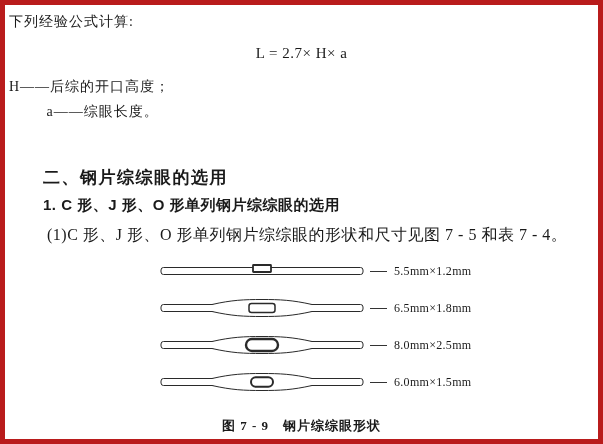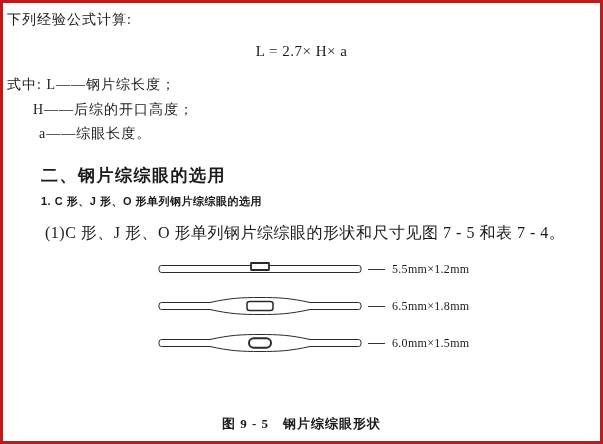--- a/index.html
+++ b/index.html
@@ -1,21 +1,21 @@
 <!DOCTYPE html>
 <html><head>
 <meta charset="utf-8">
 <style>
   html, body { margin: 0; padding: 0; background: #f5f5f5; }
   .page {
     position: relative;
     width: 603px;
     height: 444px;
     background: #ffffff;
-    border: 3px solid #b91c1c;
+    border: 5px solid #b91c1c;
     box-sizing: border-box;
     font-family: "Liberation Serif", "DejaVu Serif", serif;
     color: #1a1a1a;
     overflow: hidden;
   }
   .intro {
     position: absolute; left: 4px; top: 8px;
     font-size: 14px; margin: 0; letter-spacing: 1px;
   }
   .formula {
@@ -29,21 +29,21 @@
   .def-line:nth-child(2) { margin-left: 26px; text-align: center; }
   .def-line:nth-child(3) { margin-left: 32px; }
   .section {
     position: absolute; left: 38px; top: 161px;
     font-family: "Liberation Sans", "DejaVu Sans", sans-serif;
     font-size: 17px; font-weight: bold; margin: 0; letter-spacing: 1.5px;
   }
   .subsection {
     position: absolute; left: 38px; top: 191px;
     font-family: "Liberation Sans", "DejaVu Sans", sans-serif;
-    font-size: 11px; font-weight: bold; margin: 0; letter-spacing: 0.5px;
+    font-size: 15px; font-weight: bold; margin: 0; letter-spacing: 0.5px;
   }
   .para {
     position: absolute; left: 38px; top: 216px;
     font-size: 16px; margin: 4px; letter-spacing: 0.5px; white-space: nowrap;
   }
   .figure { position: absolute; left: 155px; top: 254px; font-family: Liberation Serif, serif; }
   .heald-row { display: flex; align-items: center; height: 24px; margin-bottom: 13px; }
   svg.heald { width: 204px; height: 24px; display: block; flex: none; }
   .leader {
     width: 17px; height: 0; border-top: 1px solid #333;
@@ -56,21 +56,20 @@
     margin: 0; letter-spacing: 1px;
   }
 </style>
 </head>
 <body>
 
 <div class="page">
   <p class="intro">下列经验公式计算:</p>
   <p class="formula">L = 2.7× H× a</p>
   <div class="defs" id="defs">
-      <div class="def-line">式中: L——钢片综长度；</div>
       <div class="def-line">H——后综的开口高度；</div>
       <div class="def-line">a——综眼长度。</div>
     </div>
   <h2 class="section">二、钢片综综眼的选用</h2>
   <h3 class="subsection">1. C 形、J 形、O 形单列钢片综综眼的选用</h3>
   <p class="para">(1)C 形、J 形、O 形单列钢片综综眼的形状和尺寸见图 7 - 5 和表 7 - 4。</p>
   <div class="figure" id="figure">
       <div class="heald-row">
         <svg viewBox="0 0 204 24" class="heald">
           <rect x="1" y="8.5" width="202" height="7" rx="2.5" fill="#fff" stroke="#2a2a2a" stroke-width="1"></rect>
@@ -89,20 +88,31 @@
         </svg>
         <div class="leader"></div>
         <span class="dim-label">6.5mm×1.8mm</span>
       </div>
       <div class="heald-row">
         <svg viewBox="0 0 204 24" class="heald">
           <rect x="1" y="8.5" width="202" height="7" rx="2.5" fill="#fff" stroke="#2a2a2a" stroke-width="1"></rect>
           <path d="M52 8.5 C72 4,84 3.5,102 3.5 C120 3.5,132 4,152 8.5 L152 15.5 C132 20,120 20.5,102 20.5 C84 20.5,72 20,52 15.5 Z" fill="#fff" stroke="none"></path>
           <path d="M52 8.5 C72 4,84 3.5,102 3.5 C120 3.5,132 4,152 8.5" fill="none" stroke="#2a2a2a" stroke-width="1"></path>
           <path d="M52 15.5 C72 20,84 20.5,102 20.5 C120 20.5,132 20,152 15.5" fill="none" stroke="#2a2a2a" stroke-width="1"></path>
+          <rect x="86" y="6" width="32" height="12" rx="6" fill="#fff" stroke="#2a2a2a" stroke-width="2.4"></rect>
+        </svg>
+        <div class="leader"></div>
+        <span class="dim-label">8.0mm×2.5mm</span>
+      </div>
+      <div class="heald-row">
+        <svg viewBox="0 0 204 24" class="heald">
+          <rect x="1" y="8.5" width="202" height="7" rx="2.5" fill="#fff" stroke="#2a2a2a" stroke-width="1"></rect>
+          <path d="M52 8.5 C72 4,84 3.5,102 3.5 C120 3.5,132 4,152 8.5 L152 15.5 C132 20,120 20.5,102 20.5 C84 20.5,72 20,52 15.5 Z" fill="#fff" stroke="none"></path>
+          <path d="M52 8.5 C72 4,84 3.5,102 3.5 C120 3.5,132 4,152 8.5" fill="none" stroke="#2a2a2a" stroke-width="1"></path>
+          <path d="M52 15.5 C72 20,84 20.5,102 20.5 C120 20.5,132 20,152 15.5" fill="none" stroke="#2a2a2a" stroke-width="1"></path>
           <rect x="91" y="7.25" width="22" height="9.5" rx="4.7" fill="#fff" stroke="#2a2a2a" stroke-width="2"></rect>
         </svg>
         <div class="leader"></div>
         <span class="dim-label">6.0mm×1.5mm</span>
       </div>
     </div>
-  <p class="caption">图 9 - 5　钢片综综眼形状</p>
+  <p class="caption">图 7 - 9　钢片综综眼形状</p>
 </div>
 
 </body></html>

